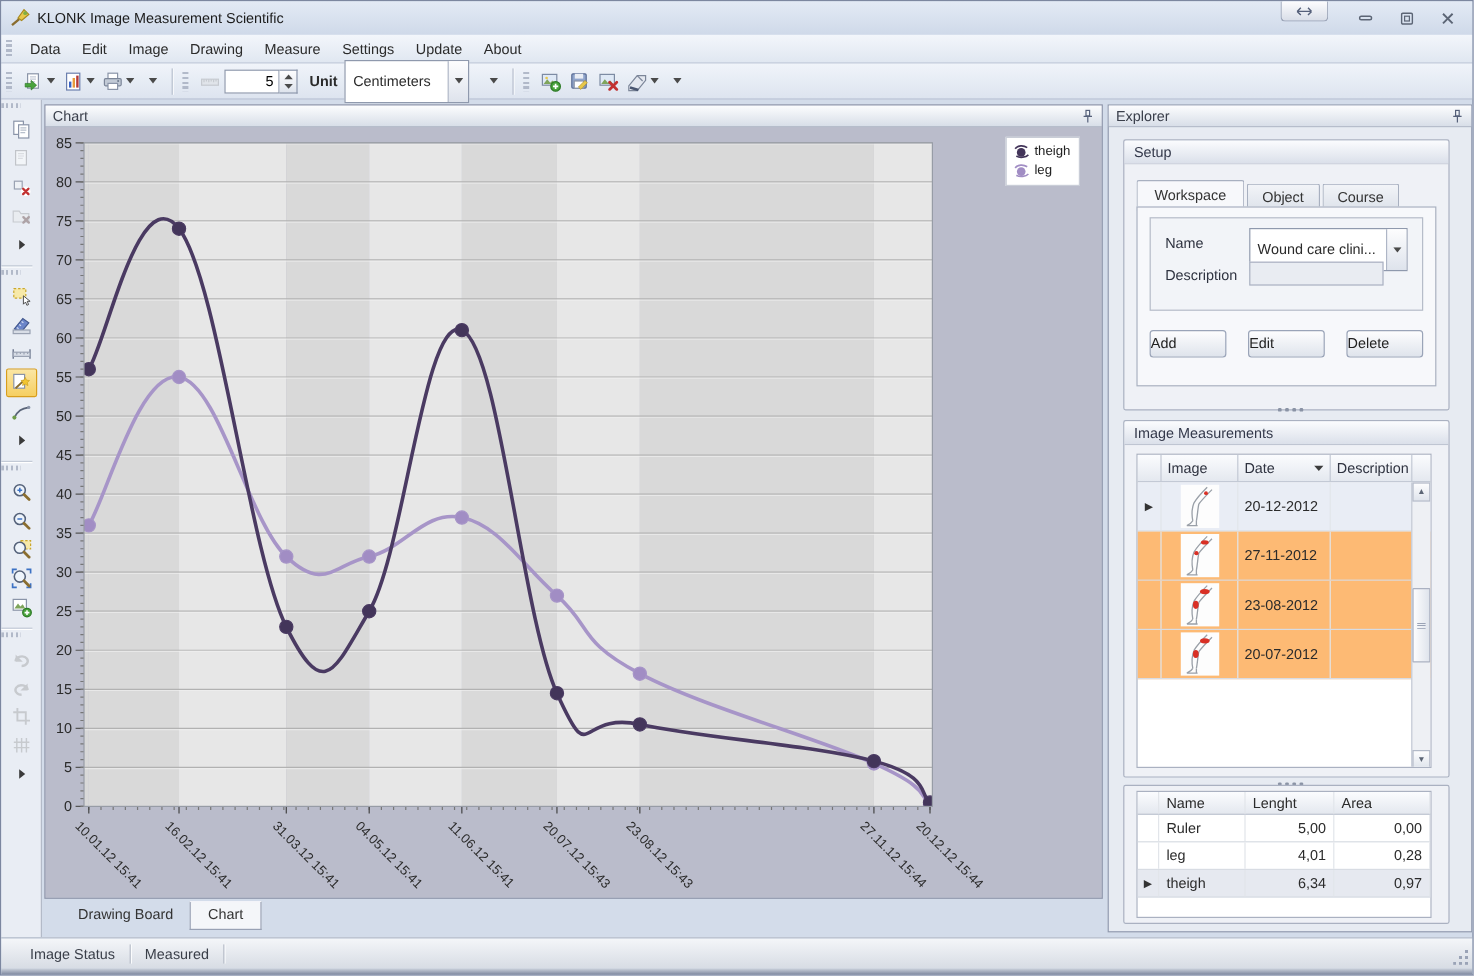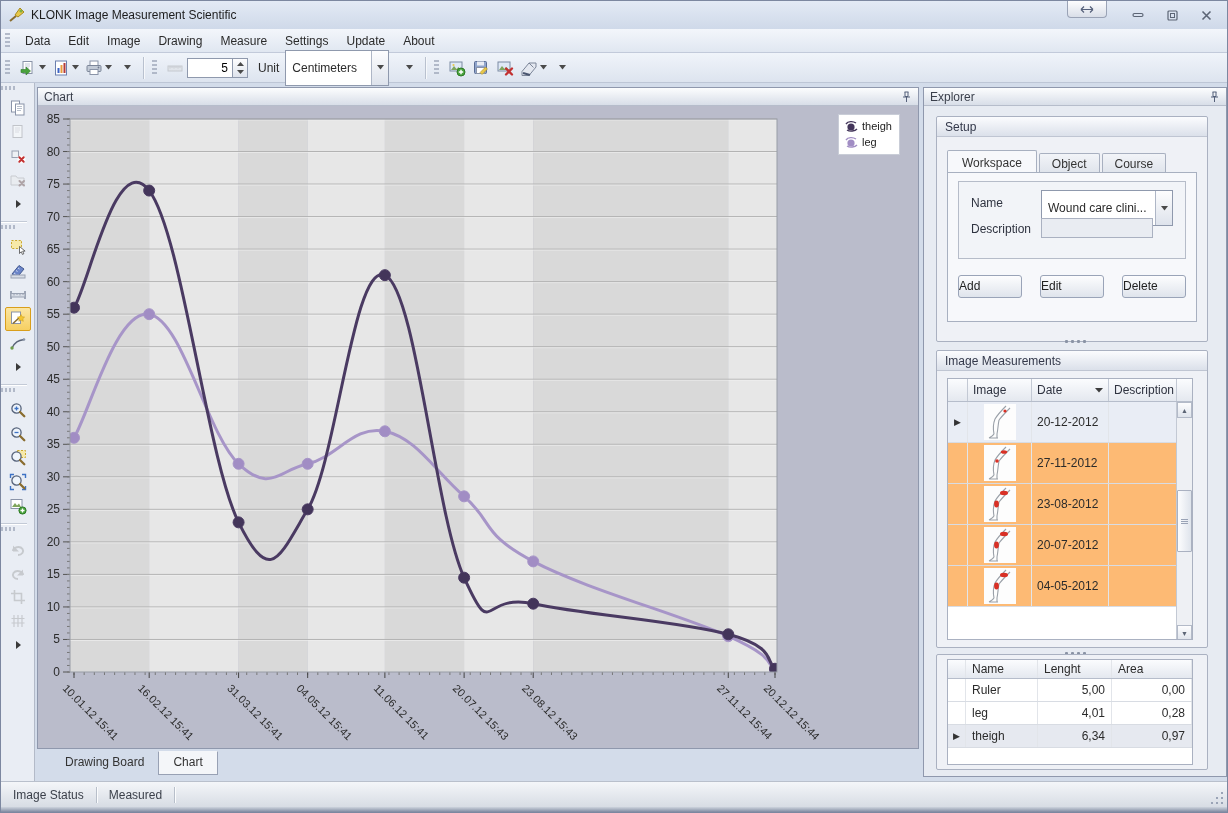--- a/index.html
+++ b/index.html
@@ -30,21 +30,21 @@
     background:linear-gradient(#f0f4fa,#dde4ef); border-bottom:1px solid #bdc6d6; display:flex; align-items:center; }
   .tbtn { height:24px; min-width:24px; display:flex; align-items:center; justify-content:center;
     border:1px solid transparent; border-radius:2px; padding:0 2px; cursor:pointer; }
   .tbtn .caret { margin-left:2px; }
   .tsep { width:1px; height:22px; background:#b9c1cf; margin:0 4px; box-shadow:1px 0 0 #f6f8fb; }
   .disabled { opacity:.45; filter:grayscale(.8); }
   #size-input { width:46px; height:20px; border:1px solid #8f99ad; text-align:right; padding-right:4px;
     font-family:"Liberation Sans",sans-serif; font-size:12px; background:#fff; }
   #size-spin { width:15px; height:20px; border:1px solid #8f99ad; border-left:none; background:linear-gradient(#fdfdfe,#dee3ec);
     display:flex; flex-direction:column; align-items:center; justify-content:center; gap:2px; cursor:pointer; }
-  #unit-label { margin:0 6px 0 10px; }
+  #unit-label { margin:0 6px 0 10px;font-weight:bold; }
   .combo { height:36px; background:#fff; border:1px solid #8f99ad; display:flex; align-items:center; cursor:pointer; }
   .combo .val { padding:0 6px; flex:1; white-space:nowrap; overflow:hidden; }
   .combo .dd { width:17px; height:100%; border-left:1px solid #aeb6c6; background:linear-gradient(#fdfdfe,#dee3ec);
     display:flex; align-items:center; justify-content:center; }
 
   
   #main { position:absolute; left:0; top:82px; width:100%; height:698px; }
   #leftbar { position:absolute; left:0; top:0; width:34px; height:698px; background:#e9edf4; border-right:1px solid #b3bac8; }
   .lgroup { display:flex; flex-direction:column; align-items:center; padding:3px 0; }
   .lgrip { width:16px; height:4px; margin:3px 0;
@@ -112,21 +112,21 @@
   #mtable-group { top:566px; height:116px; }
   #mtable { position:absolute; left:10px; top:4px; width:246px; height:106px; background:#fff; border:1px solid #aab1c1; overflow:hidden; }
   .m-hrow { display:flex; height:19px; background:linear-gradient(#fbfcfe,#e4e8ef); border-bottom:1px solid #b6bdcb; }
   .m-row { display:flex; height:23px; border-bottom:1px solid #d8dce3; cursor:pointer; }
   .m-row.sel { background:#e6e9f0; }
   .m-cell { border-right:1px solid #e2e5ea; display:flex; align-items:center; padding:0 6px; }
   .num { justify-content:flex-end; }
 
   
   #statusbar { position:absolute; left:0; top:780px; width:100%; height:26px;
-    background:linear-gradient(#f4f6f9,#d7dce4); border-top:1px solid #b9c0cc; display:flex; align-items:center; }
+    background:linear-gradient(#f4f6f9,#d7dce4); border-top:1px solid #b9c0cc; display:flex; align-items:center;padding-left:12px; }
   .status-item { padding:0 12px; color:#3a3f49; }
   .ssep { width:1px; height:16px; background:#b8bfca; box-shadow:1px 0 0 #fbfcfd; }
   #resize-grip { position:absolute; right:3px; bottom:3px; width:13px; height:13px;
     background:
       radial-gradient(circle at 11px 2px,#9aa3b6 1.3px,transparent 1.5px),
       radial-gradient(circle at 11px 7px,#9aa3b6 1.3px,transparent 1.5px),
       radial-gradient(circle at 6px 7px,#9aa3b6 1.3px,transparent 1.5px),
       radial-gradient(circle at 11px 12px,#9aa3b6 1.3px,transparent 1.5px),
       radial-gradient(circle at 6px 12px,#9aa3b6 1.3px,transparent 1.5px),
       radial-gradient(circle at 1px 12px,#9aa3b6 1.3px,transparent 1.5px); }
@@ -927,39 +927,20 @@
                       <path d="M17,16C15,21 15,26 16,31M21,17C20,22 20,26 19,31"></path>
                       <path d="M16,31c-1,2-3,3-5,4M19,31c0,2 0,3 0,4M11,35h9"></path>
                     </g>
                     <ellipse cx="26" cy="8" rx="4" ry="2.2" fill="#d93025"></ellipse>
                     <ellipse cx="18.5" cy="19" rx="2.4" ry="3.4" fill="#d93025"></ellipse>
                   </svg>
                 </span>
                 <span class="im-cell" style="width:77px;">20-07-2012</span>
                 <span class="im-cell" style="width:68px;border-right:none;"></span>
               </div>
-              <div class="im-row">
-                <span class="im-cell" style="width:20px;justify-content:center;">
-                  <span class="sel-ind"></span>
-                </span>
-                <span class="im-cell" style="width:64px;justify-content:center;">
-                  <svg width="44" height="38" viewBox="0 0 44 38">
-                    <rect x="6" y="1" width="32" height="36" fill="#fdfdfd"></rect>
-                    <g fill="none" stroke="#9aa0a8" stroke-width="1.1">
-                      <path d="M28,3C24,7 20,11 17,16M32,5C28,9 24,13 21,17"></path>
-                      <path d="M17,16C15,21 15,26 16,31M21,17C20,22 20,26 19,31"></path>
-                      <path d="M16,31c-1,2-3,3-5,4M19,31c0,2 0,3 0,4M11,35h9"></path>
-                    </g>
-                    <ellipse cx="26" cy="8" rx="4" ry="2.2" fill="#d93025"></ellipse>
-                    <ellipse cx="18.5" cy="19" rx="2.4" ry="3.4" fill="#d93025"></ellipse>
-                  </svg>
-                </span>
-                <span class="im-cell" style="width:77px;">04-05-2012</span>
-                <span class="im-cell" style="width:68px;border-right:none;"></span>
-              </div>
             </div>
           <div id="im-scroll">
             <span class="sc-btn" style="top:0">▲</span>
             <span id="sc-thumb">
                 <i></i>
               </span>
             <span class="sc-btn" style="bottom:0">▼</span>
           </div>
         </div>
       </div>

